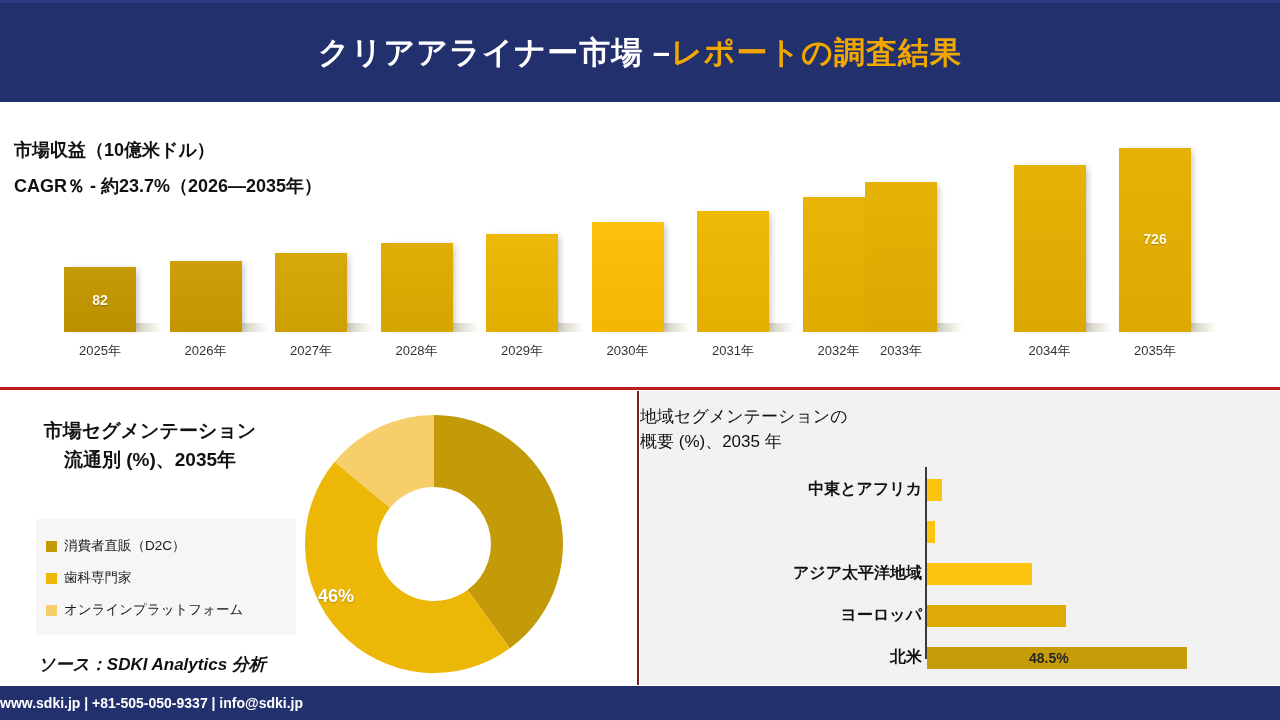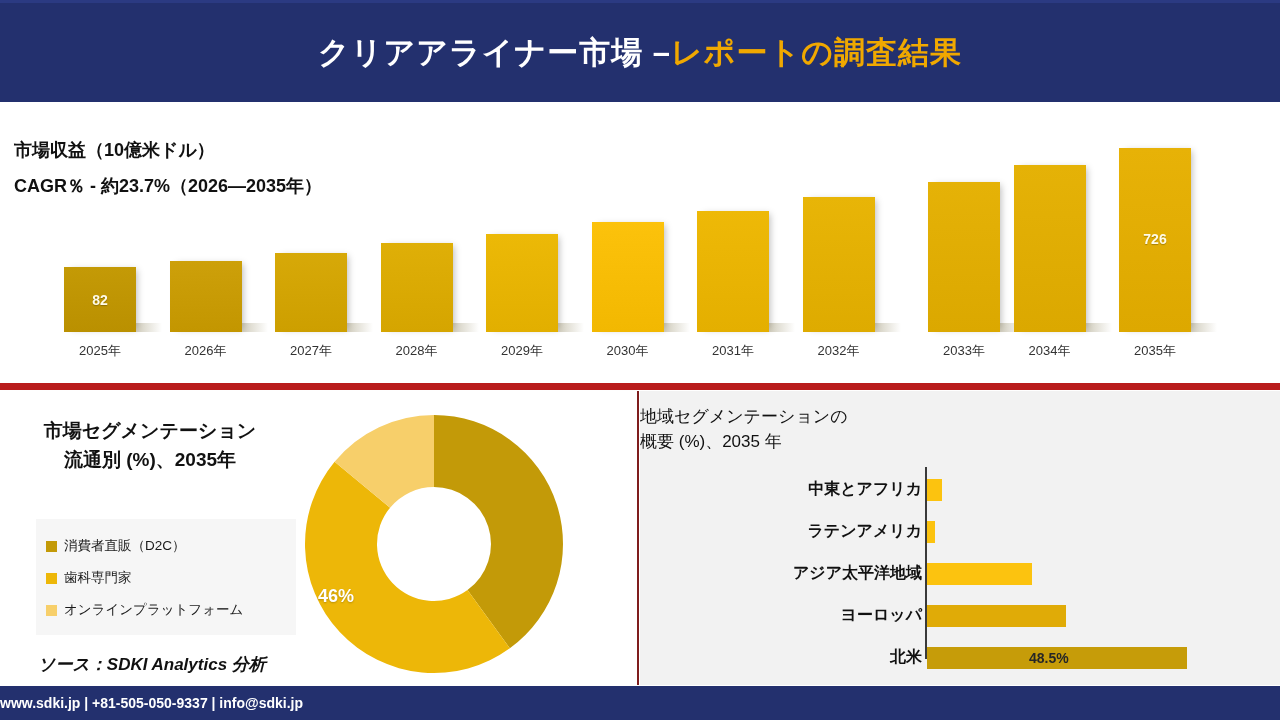--- a/index.html
+++ b/index.html
@@ -21,21 +21,21 @@
   .header-title {
     font-size:31px; font-weight:bold; letter-spacing:1px;
     color:#ffffff; white-space:nowrap;
   }
   .header-title .accent { color:#f0a800; }
 
   
   .revenue-panel {
     position:absolute; left:0; top:102px; width:1280px; height:288px;
     background:#ffffff;
-    border-bottom:7px solid #b91c1c;
+    border-bottom:3px solid #b91c1c;
   }
   .rev-caption {
     position:absolute; left:14px; top:36px;
     font-size:18px; font-weight:bold; color:#111; white-space:nowrap;
   }
   .rev-caption2 {
     position:absolute; left:14px; top:72px;
     font-size:18px; font-weight:bold; color:#111; white-space:nowrap;
   }
   .bars-wrap {
@@ -163,21 +163,21 @@
         <div class="bar-year">2030年</div>
       </div>
       <div class="bar-col" style="left: 697px;">
         <div class="bar" style="height: 121px; background: linear-gradient(rgb(238, 185, 7), rgb(228, 175, 0));"></div>
         <div class="bar-year">2031年</div>
       </div>
       <div class="bar-col" style="left: 802.5px;">
         <div class="bar" style="height: 135px; background: linear-gradient(rgb(232, 181, 7), rgb(222, 171, 0));"></div>
         <div class="bar-year">2032年</div>
       </div>
-      <div class="bar-col" style="left: 928px;">
+      <div class="bar-col" style="left: 865px;">
         <div class="bar" style="height: 150px; background: linear-gradient(rgb(229, 178, 7), rgb(219, 168, 0));"></div>
         <div class="bar-year">2033年</div>
       </div>
       <div class="bar-col" style="left: 1013.5px;">
         <div class="bar" style="height: 167px; background: linear-gradient(rgb(229, 178, 7), rgb(219, 168, 0));"></div>
         <div class="bar-year">2034年</div>
       </div>
       <div class="bar-col" style="left: 1119px;">
         <div class="bar" style="height: 184px; background: linear-gradient(rgb(231, 178, 7), rgb(221, 168, 0));">
           <div class="bar-val" style="top: 83px;">726</div>
@@ -228,21 +228,20 @@
     <div>概要 (%)、2035 年</div>
   </div>
   <div class="region-plot">
     <div class="region-axis"></div>
     <div id="region-rows">
         <div class="region-row" style="top: 6px;">
           <div class="region-label">中東とアフリカ</div>
           <div class="region-bar" style="width: 15px; background: rgb(252, 195, 15);"></div>
         </div>
         <div class="region-row" style="top: 48px;">
-          <div class="region-label">ラテンアメリカ</div>
           <div class="region-bar" style="width: 8px; background: rgb(252, 195, 15);"></div>
         </div>
         <div class="region-row" style="top: 90px;">
           <div class="region-label">アジア太平洋地域</div>
           <div class="region-bar" style="width: 105px; background: rgb(252, 195, 15);"></div>
         </div>
         <div class="region-row" style="top: 132px;">
           <div class="region-label">ヨーロッパ</div>
           <div class="region-bar" style="width: 139px; background: rgb(224, 171, 7);"></div>
         </div>

